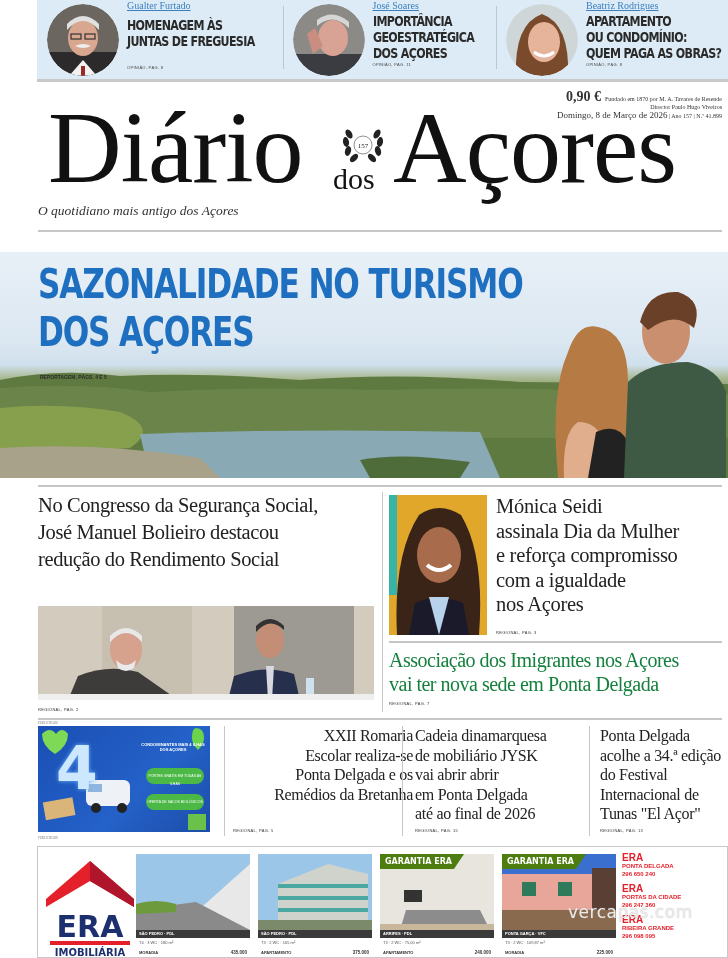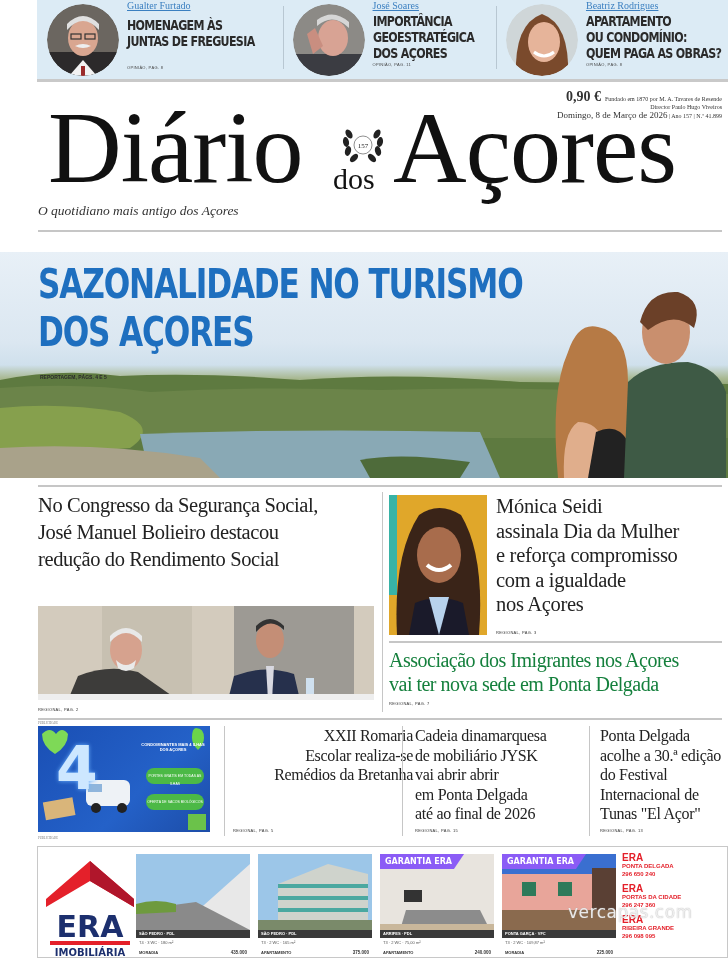--- a/index.html
+++ b/index.html
@@ -58,21 +58,21 @@
 
   
   .era-box { position: absolute; left: 37px; top: 846px; width: 691px; height: 112px; border: 1px solid #c8c8c8; background: #fff; overflow: hidden; }
   .era-logo { position: absolute; left: 6px; top: 8px; width: 92px; height: 104px; }
   .prop { position: absolute; top: 7px; width: 114px; height: 105px; overflow: hidden; }
   .prop-img { position: absolute; left: 0; top: 0; width: 114px; height: 76px; }
   .prop-loc { position: absolute; left: 0; top: 76px; width: 114px; height: 8px; background: #3a3a3a; color: #fff; font-family: "Liberation Sans", sans-serif; font-size: 4px; font-weight: bold; padding-left: 3px; line-height: 8px; }
   .prop-spec { position: absolute; left: 3px; top: 86px; font-family: "Liberation Sans", sans-serif; font-size: 4px; color: #555; }
   .prop-type { position: absolute; left: 3px; top: 96px; font-family: "Liberation Sans", sans-serif; font-size: 4px; color: #333; font-weight: bold; }
   .prop-price { position: absolute; right: 3px; top: 96px; font-family: "Liberation Sans", sans-serif; font-size: 4.5px; color: #333; font-weight: bold; }
-  .garantia { position: absolute; left: 0; top: 0; height: 15px; padding: 0 12px 0 5px; background: #8b5cf6; color: #fff; font-family: "DejaVu Sans", sans-serif; font-weight: bold; font-size: 8px; line-height: 15px; clip-path: polygon(0 0, 100% 0, 88% 100%, 0 100%); transform-origin: left; }
+  .garantia { position: absolute; left: 0; top: 0; height: 15px; padding: 0 12px 0 5px; background: #4d7c0f; color: #fff; font-family: "DejaVu Sans", sans-serif; font-weight: bold; font-size: 8px; line-height: 15px; clip-path: polygon(0 0, 100% 0, 88% 100%, 0 100%); transform-origin: left; }
   .agency { position: absolute; left: 584px; font-family: "Liberation Sans", sans-serif; color: #e4202a; }
   .agency .name { font-size: 10px; font-weight: bold; line-height: 10px; }
   .agency .city { font-size: 6px; line-height: 7px; font-weight: bold; }
   .agency .phone { font-size: 6px; line-height: 8px; font-weight: bold; }
   .watermark { position: absolute; left: 568px; top: 902px; font-family: "DejaVu Sans", sans-serif; font-size: 17px; color: rgba(255,255,255,0.8); text-shadow: 0 0 1px #999; letter-spacing: 0.5px; }
 </style>
 </head>
 <body>
 
 <div class="opinion-strip">
@@ -279,40 +279,41 @@
   <div class="ad-btn" style="top:42px; padding-top:4px;">PORTES GRÁTIS EM TODAS AS ILHAS</div>
   <div class="ad-btn" style="top:68px; padding-top:4px;">OFERTA DE SACOS BIOLÓGICOS</div>
 </div>
 <div class="ad-label" style="left:38px; top:836px;">PUBLICIDADE</div>
 
 <div class="vrule" style="left:224px; top:726px; height:110px;"></div>
 
 <div class="brief" style="left:233px; width:180px;text-align:right;">
   <div>XXII Romaria</div>
   <div>Escolar realiza-se</div>
+  <div>Ponta Delgada e os</div>
   <div>Remédios da Bretanha</div>
 </div>
 <div class="ref-small" style="left:233px; top:828px;">REGIONAL, PÁG. 5</div>
 
 <div class="vrule" style="left:402px; top:726px; height:110px;"></div>
 
 <div class="brief" style="left:415px; width:180px;">
   <div>Cadeia dinamarquesa</div>
   <div>de mobiliário JYSK</div>
   <div>vai abrir abrir</div>
   <div>em Ponta Delgada</div>
   <div>até ao final de 2026</div>
 </div>
 <div class="ref-small" style="left:415px; top:828px;">REGIONAL, PÁG. 15</div>
 
 <div class="vrule" style="left:589px; top:726px; height:110px;"></div>
 
 <div class="brief" style="left:600px; width:128px; white-space:nowrap;">
   <div>Ponta Delgada</div>
-  <div>acolhe a 30.ª edição</div>
+  <div>acolhe a 34.ª edição</div>
   <div>do Festival</div>
   <div>Internacional de</div>
   <div>Tunas "El Açor"</div>
 </div>
 <div class="ref-small" style="left:600px; top:828px;">REGIONAL, PÁG. 13</div>
 
 <div class="era-box">
   <svg class="era-logo" viewBox="0 0 92 104">
     <path d="M2 44 L46 6 L90 44 L90 52 L46 26 L2 52 Z" fill="#e4202a"></path>
     <path d="M46 6 L90 44 L90 52 L46 26 Z" fill="#b0162b"></path>

